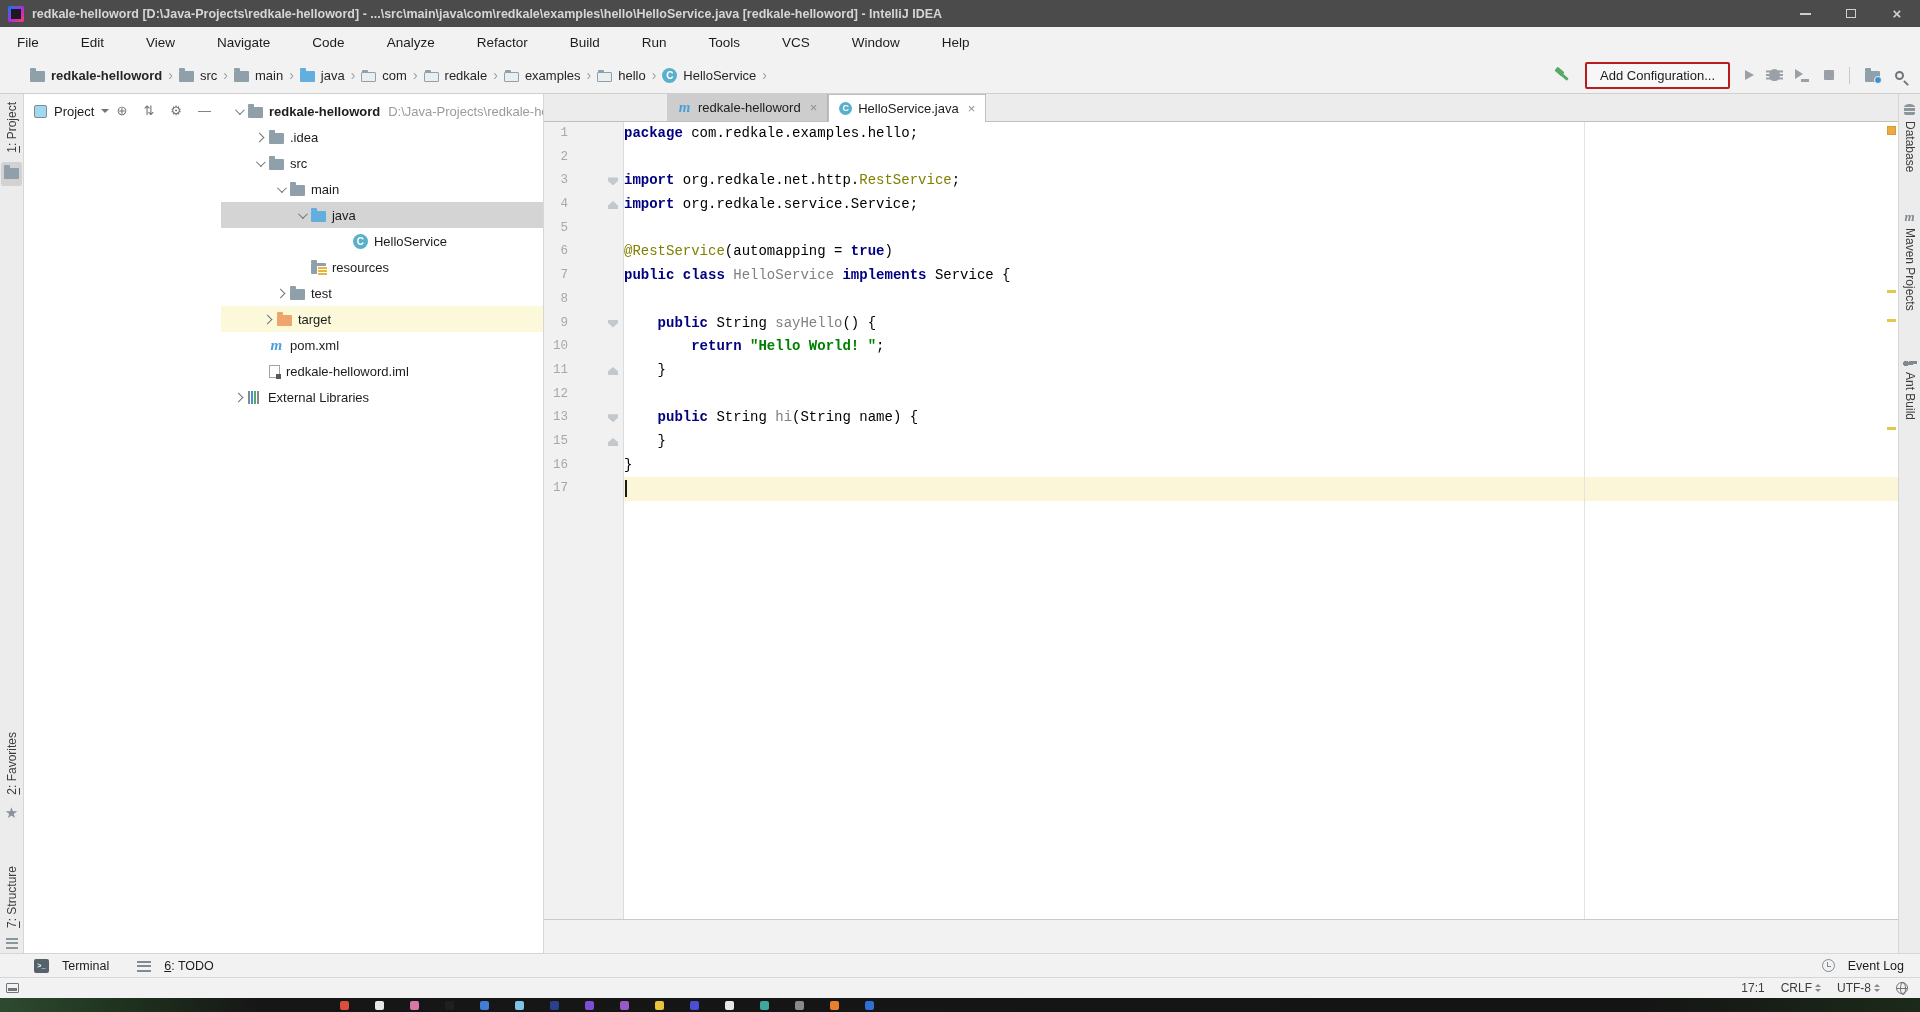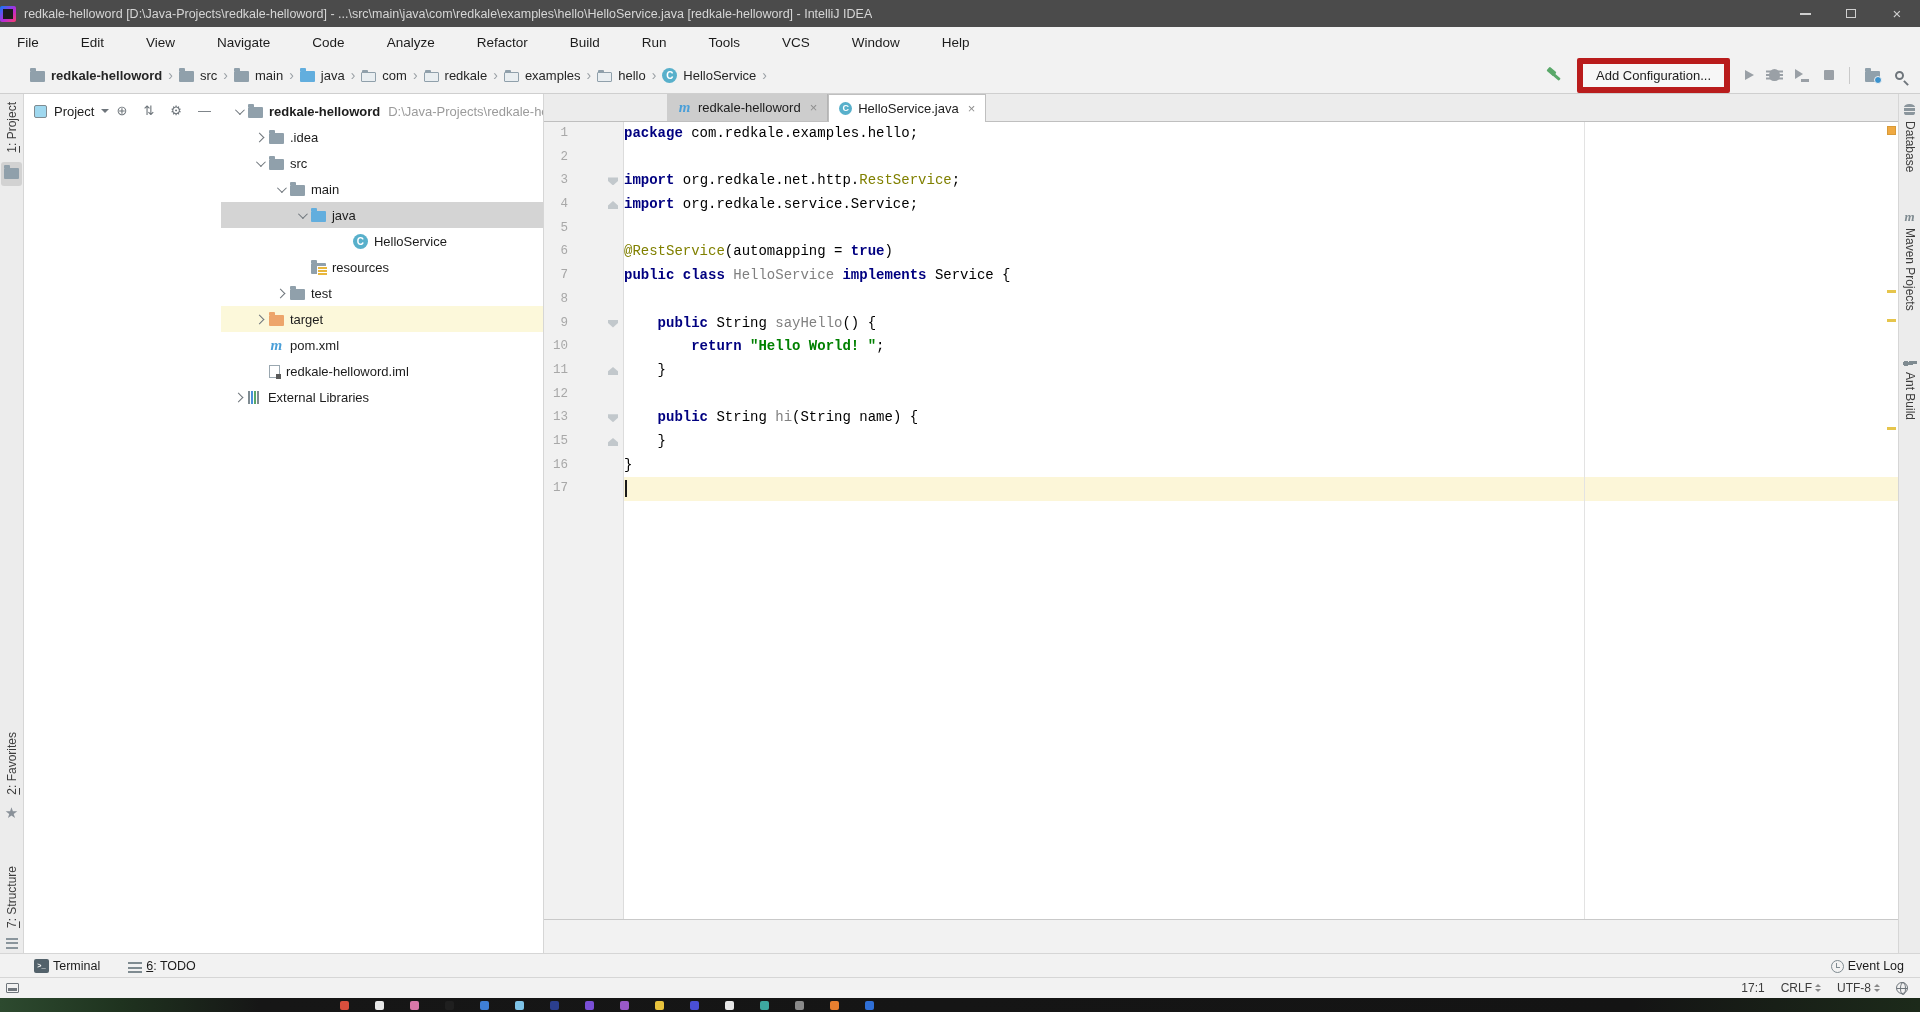--- a/index.html
+++ b/index.html
@@ -1,21 +1,21 @@
 <!DOCTYPE html>
 <html><head>
 <meta charset="utf-8">
 <style>
   * { margin:0; padding:0; box-sizing:border-box; }
   html,body { width:1920px; height:1012px; overflow:hidden;
     font-family:"Liberation Sans", sans-serif; background:#f2f2f2; }
 
   
   .titlebar { height:27px; background:#4b4b4b; display:flex; align-items:center;
-    gap:8px; }
+    padding-left:8px; gap:8px;font-weight:bold; }
   .ic-logo { width:16px; height:16px; border-radius:2px; flex:none;
     background:linear-gradient(135deg,#0a7cfa 0%,#b62ad9 55%,#fc3d6a 100%); position:relative; }
   .ic-logo::after { content:""; position:absolute; inset:3px; background:#1b1b1b; }
   .title-text { color:#d6d6d6; font-size:12.5px; white-space:nowrap; overflow:hidden; }
   .win-controls { margin-left:auto; display:flex; height:100%; flex:none; }
   .win-btn { width:46px; display:flex; align-items:center; justify-content:center; }
   .wc-min { width:11px; height:2px; background:#cfcfcf; }
   .wc-max { width:10px; height:9px; border:1.5px solid #cfcfcf; }
   .wc-close { color:#cfcfcf; font-size:15px; line-height:15px; }
 
@@ -25,21 +25,21 @@
   .menu-item { padding:4px 9px; }
 
   
   .toolbar { height:37px; background:#f2f2f2; border-bottom:1px solid #cfcfcf;
     display:flex; align-items:center; padding:0 16px 0 26px; }
   .crumbs { display:flex; align-items:center; font-size:13px; color:#262626; }
   .crumb { display:flex; align-items:center; gap:6px; padding:2px 4px; }
   .crumb-label.bold { font-weight:bold; }
   .crumb-sep { color:#9aa0a5; font-size:14px; margin:0 2px; }
   .toolbar-right { margin-left:auto; display:flex; align-items:center; gap:15px; }
-  .add-config { border:6px solid #b91c1c; background:#f7f7f7; font-size:13px;
+  .add-config { border:2px solid #b91c1c; background:#f7f7f7; font-size:13px;
     color:#1c1c1c; padding:4px 13px; border-radius:2px;
     font-family:"Liberation Sans",sans-serif; }
   .tb-sep { width:1px; height:17px; background:#c9c9c9; }
 
   
   .main { display:flex; height:859px; }
 
   .left-strip { width:24px; background:#ececec; border-right:1px solid #d6d6d6;
     display:flex; flex-direction:column; align-items:center; padding:8px 0 4px; flex:none; }
   .right-strip { width:22px; background:#ececec; border-left:1px solid #d6d6d6;
@@ -195,21 +195,21 @@
   .stripe { position:absolute; right:0; top:0; bottom:0; width:13px; }
   .stripe-marker { position:absolute; top:4px; right:2px; width:9px; height:9px;
     background:#efa941; border:1px solid #d89a38; }
   .stripe-tick { position:absolute; right:2px; width:9px; height:3px; background:#e6c54c; }
   .editor-filler { flex:1; background:#f2f2f2; border-top:1px solid #c9c9c9; }
 
   
   .bottombar { height:24px; background:#f2f2f2; border-top:1px solid #d6d6d6;
     display:flex; align-items:center; font-size:12.5px; color:#1c1c1c;
     padding:0 16px 0 34px; gap:28px; }
-  .bb-item { display:flex; align-items:flex-end; gap:4px; }
+  .bb-item { display:flex; align-items:center; gap:13px; }
   .bb-right { margin-left:auto; }
   .statusbar { height:21px; background:#f2f2f2; border-top:1px solid #d6d6d6;
     display:flex; align-items:center; font-size:12px; color:#3c3c3c;
     padding:0 12px 0 6px; }
   .sb-right { margin-left:auto; display:flex; align-items:center; gap:16px; }
   .sb-item { display:flex; align-items:center; gap:3px; }
   .updown { display:inline-flex; flex-direction:column; gap:1.5px; }
   .updown::before { content:""; width:0; height:0; border-left:3px solid transparent;
     border-right:3px solid transparent; border-bottom:3.5px solid #8a8a8a; }
   .updown::after { content:""; width:0; height:0; border-left:3px solid transparent;
@@ -393,21 +393,21 @@
           <span class="ic ic-folder-resources" data-name="folder-resources-icon"></span>
           <span class="tree-label" data-name="tree-item-label">resources</span>
         </div>
         <div class="tree-row" data-name="tree-item-test" style="padding-left: 50px;">
           <span class="chev-box" data-name="expander">
             <span class="chev closed" data-name="chevron-collapsed-icon"></span>
           </span>
           <span class="ic ic-folder" data-name="folder-icon"></span>
           <span class="tree-label" data-name="tree-item-label">test</span>
         </div>
-        <div class="tree-row highlight" data-name="tree-item-target" style="padding-left: 29px;">
+        <div class="tree-row highlight" data-name="tree-item-target" style="padding-left: 37px;">
           <span class="chev-box" data-name="expander">
             <span class="chev closed" data-name="chevron-collapsed-icon"></span>
           </span>
           <span class="ic ic-folder-orange" data-name="folder-orange-icon"></span>
           <span class="tree-label" data-name="tree-item-label">target</span>
         </div>
         <div class="tree-row" data-name="tree-item-pom.xml" style="padding-left: 29px;">
           <span class="chev-box" data-name="expander"></span>
           <span class="ic ic-maven" data-name="maven-icon">m</span>
           <span class="tree-label" data-name="tree-item-label">pom.xml</span>

